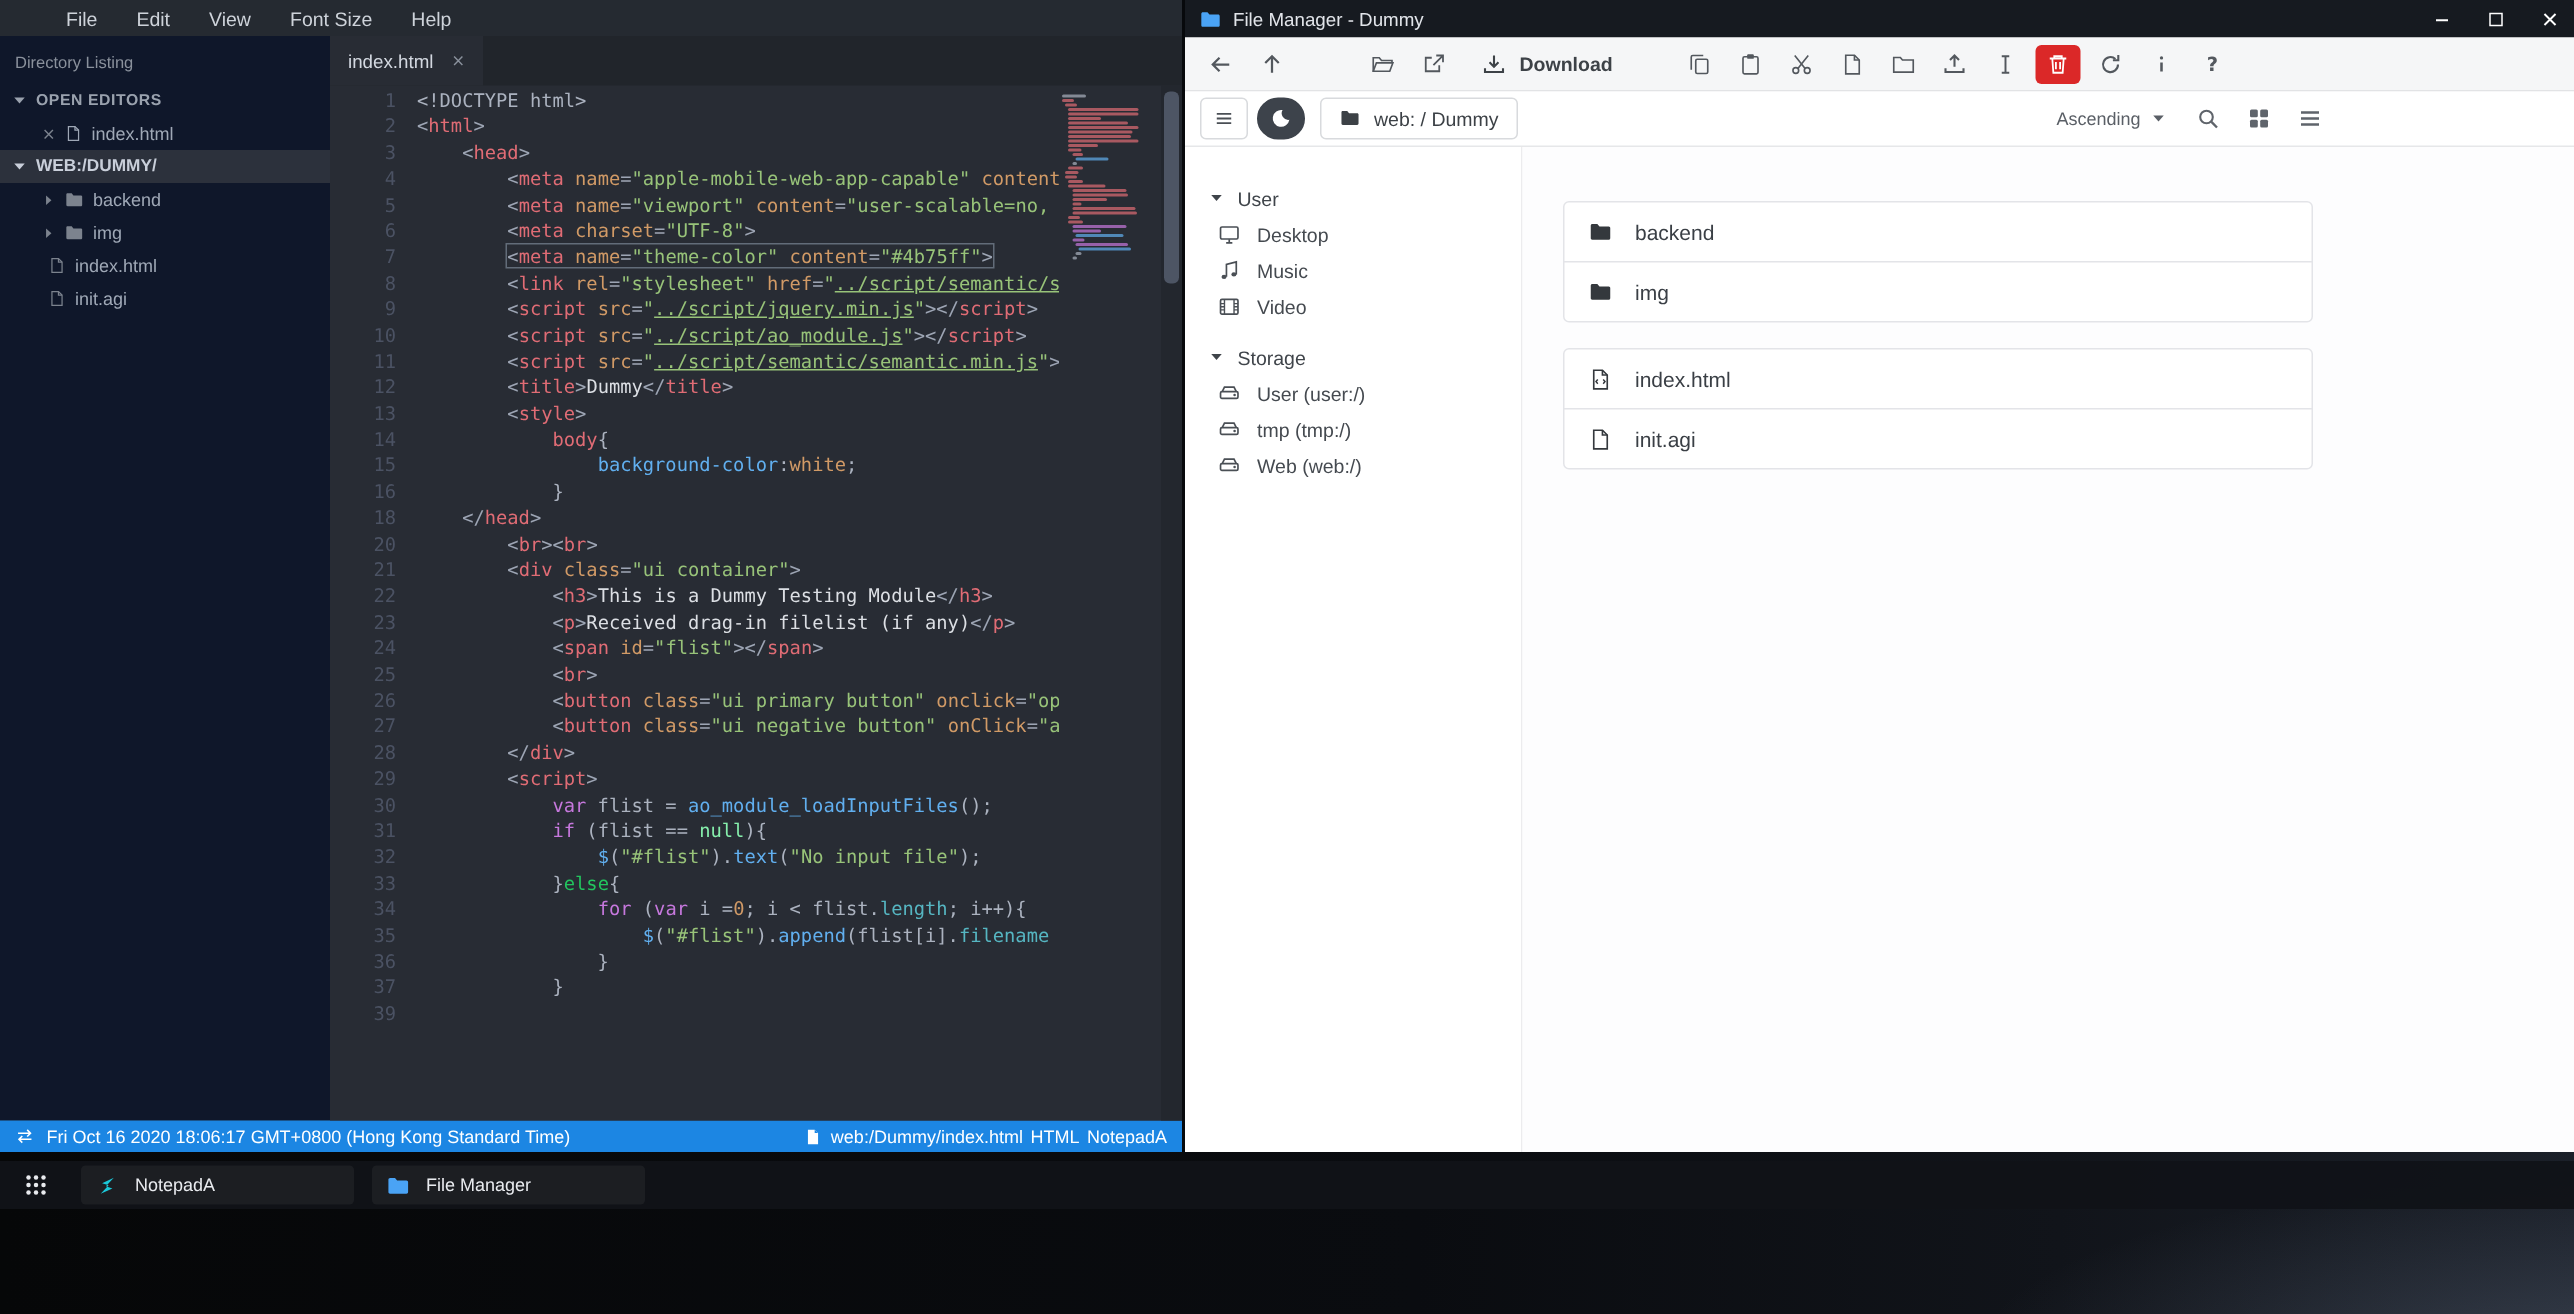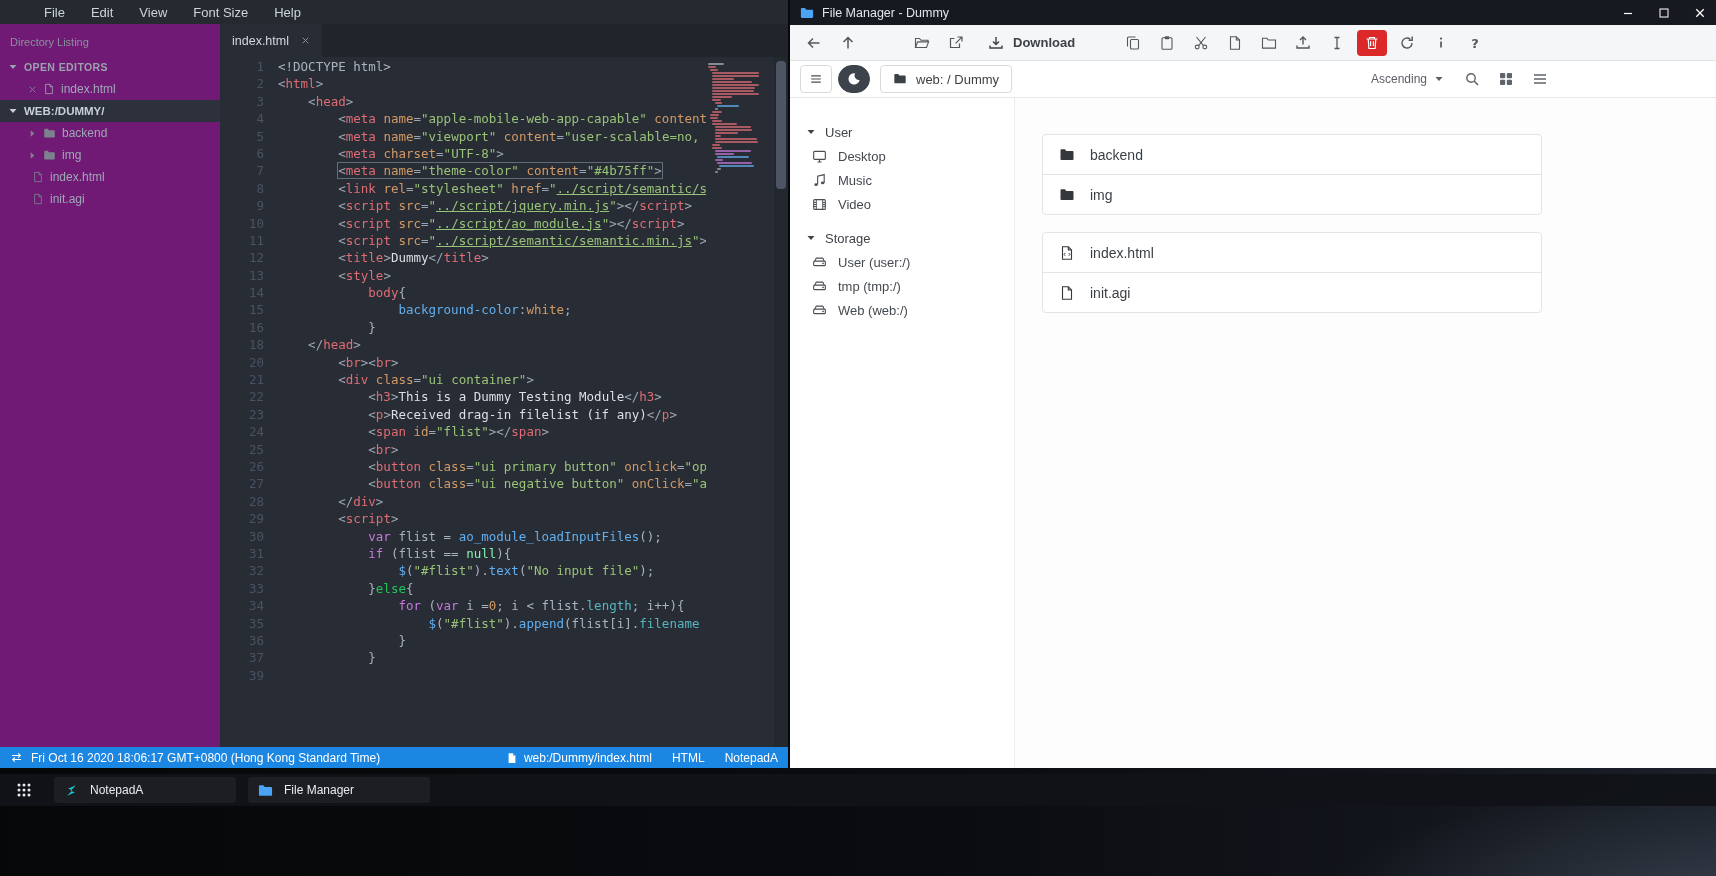--- a/index.html
+++ b/index.html
@@ -15,21 +15,21 @@
   #notepad{left:0;width:788px;height:768px;background:#282c34;}
   #fm{left:790px;width:926px;height:768px;background:#ffffff;}
 
   
   .titlebar{height:25px;background:#161a20;display:flex;align-items:center;padding:0 10px;gap:8px;color:#e2e5ea;font-size:12.5px;flex:none;}
   .titlebar .controls{margin-left:auto;display:flex;gap:24px;color:#ffffff;align-items:center;}
   .titlebar .controls .icon{cursor:default;}
   .np-menubar{height:24px;background:#252a31;display:flex;align-items:center;padding-left:44px;gap:26px;color:#ced3da;font-size:13px;flex:none;}
   .np-menu-item{cursor:default;}
   .np-body{flex:1;display:flex;min-height:0;}
-  .np-sidebar{width:220px;background:#701a75;overflow:hidden;flex:none;}
+  .np-sidebar{width:220px;background:#0f172a;overflow:hidden;flex:none;}
   .np-side-header{font-size:11px;color:#8a919c;padding:12px 10px 8px 10px;}
   .tree-row{height:22px;display:flex;align-items:center;font-size:12px;color:#9fa8b6;padding-left:8px;gap:6px;white-space:nowrap;}
   .tree-row.section{font-size:10.5px;font-weight:bold;color:#9aa2ae;letter-spacing:.4px;}
   .tree-row.editor-item{padding-left:28px;}
   .tree-row.root{font-size:11.5px;font-weight:bold;color:#c9cfda;background:#2c313c;}
   .tree-row.child{padding-left:28px;}
   .tree-row.childfile{padding-left:32px;}
   .tree-row .dim{color:#7c838e;}
   .np-editor{flex:1;position:relative;background:#282c34;display:flex;flex-direction:column;min-width:0;}
   .np-tabbar{height:33px;background:#21252b;display:flex;flex:none;}
@@ -39,21 +39,21 @@
   .np-code{position:absolute;left:0;top:0;bottom:0;right:82px;overflow:hidden;padding-top:1px;}
   .code-line{display:flex;height:17.4px;white-space:pre;}
   .code-line .ln{width:44px;text-align:right;color:#4b5263;flex:none;}
   .code-line .lc{padding-left:14px;}
   .hlbox{outline:1px solid #626c79;}
   .np-minimap{position:absolute;top:6px;right:18px;width:62px;}
   .mm-line{height:2px;margin-bottom:1px;border-radius:1px;opacity:.7;}
   .np-scrollbar{position:absolute;top:0;right:0;bottom:0;width:14px;background:#23272e;}
   .np-scrollbar .thumb{margin:4px 2px 0 2px;height:128px;background:#4d5564;border-radius:4px;}
   .np-status{height:21px;background:#1c86e3;color:#fff;display:flex;align-items:center;font-size:12px;padding:0 10px;gap:8px;flex:none;}
-  .np-status .right{margin-left:auto;display:flex;gap:20px;}
+  .np-status .right{margin-left:auto;display:flex;gap:5px;}
   .np-status .pathwrap{display:flex;align-items:center;gap:6px;}
 
   
   .fm-toolbar{height:36px;background:#f5f6f7;border-bottom:1px solid #e2e3e5;display:flex;align-items:center;padding:0 8px;gap:2px;flex:none;}
   .tb-btn{width:32px;height:28px;border:none;background:transparent;border-radius:4px;display:flex;align-items:center;justify-content:center;color:#53585e;cursor:default;}
   .tb-btn.gap{margin-left:40px;}
   .tb-btn.gap2{margin-left:26px;}
   .tb-btn.labeled{width:auto;padding:0 14px;gap:9px;font-size:13px;font-weight:bold;color:#3d4247;}
   .tb-btn.danger{background:#db2828;color:#fff;width:30px;height:26px;margin:0 2px;}
   .fm-subbar{height:37px;background:#fff;border-bottom:1px solid #e6e7e9;display:flex;align-items:center;padding:0 10px;gap:6px;flex:none;}

